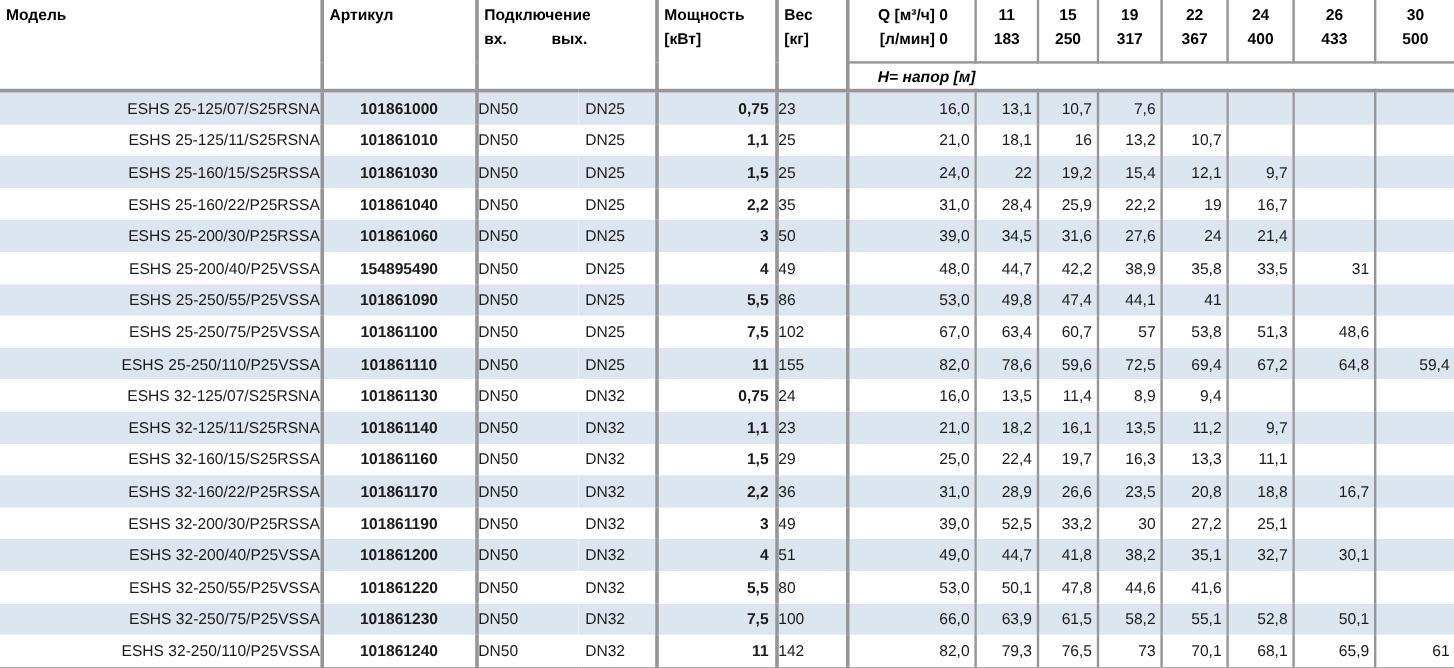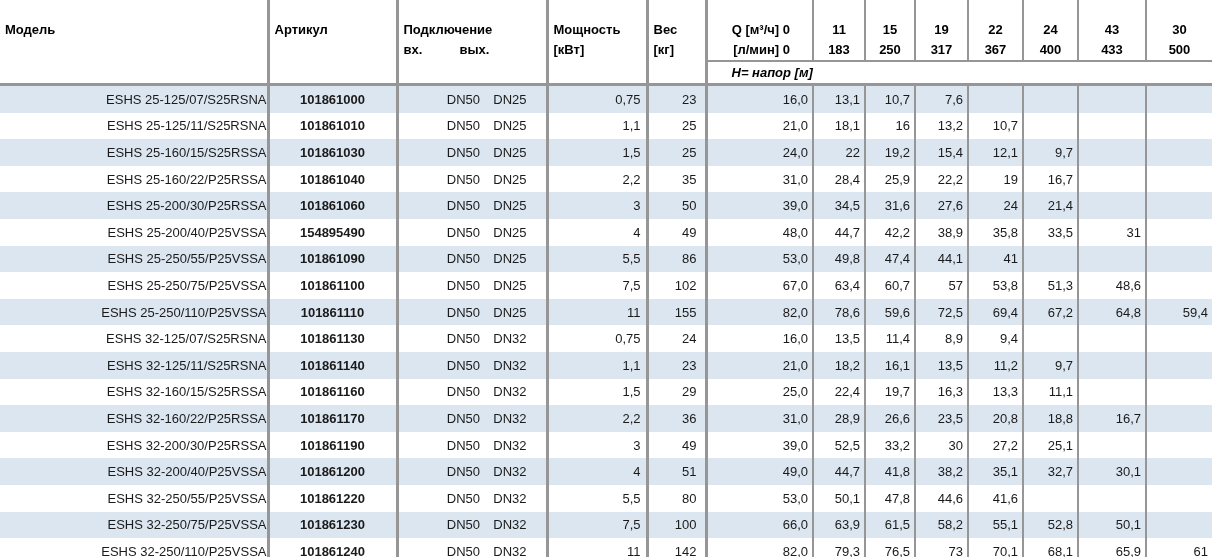--- a/index.html
+++ b/index.html
@@ -4,44 +4,44 @@
 <style>
   :root { --row-alt:#dce6f1; --border:#969696; --text:#1a1a1a; --htext:#000; }
   html,body { margin:0; padding:0; }
   body { width:1212px; height:557px; background:#fff; overflow:hidden; }
   table { border-collapse:collapse; table-layout:fixed; width:1212px;
           font-family:"Liberation Sans", sans-serif; color:var(--text); }
   th,td { padding:0; overflow:hidden; white-space:nowrap; }
 
   
   thead th { background:#fff; font-weight:bold; font-size:13px; color:var(--htext);
-             vertical-align:top; text-align:left; padding-top:20px; }
+             vertical-align:top; text-align:left; padding-top:3px; }
   tr.h1 { height:52px; }
   tr.h2 { height:21px; }
   thead th div.hline { line-height:20px; }
   .ind { padding-left:5px; }
   .hmain { border-right:3px solid var(--border); border-bottom:3px solid var(--border); }
   .conn2 { display:flex; padding-left:5px; }
   .inlet-w { display:inline-block; width:56px; }
   .qh { border-right:2px solid var(--border); border-bottom:2px solid var(--border); text-align:center; }
   .qh.last { border-right:none; }
   .q0h { text-align:right;border-radius:26px; }
   .q0line { padding-right:22px; }
   .hrow { border-bottom:3px solid var(--border); vertical-align:middle; padding:0 0 0 24px; line-height:21px;font-style:italic; }
 
   
   tbody td { font-size:13px; height:26.6px; vertical-align:middle; }
   tbody tr:nth-child(odd) td { background:var(--row-alt); }
   tbody tr:last-child td { border-bottom:3px solid var(--border); }
   .c-model  { text-align:right;  padding-left:5px;   border-right:3px solid var(--border); }
   .c-article{ text-align:center;                    border-right:3px solid var(--border);font-weight:bold; }
-  .c-dnin   { text-align:right; padding-right:2px; }
-  .c-dnout  { text-align:right; padding-right:19px; border-right:3px solid var(--border); }
-  .c-power  { text-align:right; padding-right:5px;  border-right:3px solid var(--border); }
-  .c-weight { text-align:right; padding-right:8px;  border-right:3px solid var(--border); }
+  .c-dnin   { padding-right:2px; }
+  .c-dnout  { text-align:center; padding-right:19px; border-right:3px solid var(--border); }
+  .c-power  { text-align:right; padding-right:5px;  border-right:3px solid var(--border);font-weight:bold; }
+  .c-weight { padding-right:8px;  border-right:3px solid var(--border); }
   .c-q      { text-align:right; padding-right:4px;  border-right:2px solid var(--border); }
   .c-q.last { border-right:none; }
 </style>
 </head>
 <body>
 
 <table>
   <colgroup>
     <col style="width:268px">
       <col style="width:129px">
@@ -100,21 +100,21 @@
         </th>
         <th class="qh">
           <div class="hline">22</div>
           <div class="hline">367</div>
         </th>
         <th class="qh">
           <div class="hline">24</div>
           <div class="hline">400</div>
         </th>
         <th class="qh">
-          <div class="hline">43</div>
+          <div class="hline">26</div>
           <div class="hline">433</div>
         </th>
         <th class="qh last">
           <div class="hline">30</div>
           <div class="hline">500</div>
         </th>
       </tr>
     <tr class="h2">
       <th class="hrow" colspan="8">H= напор [м]</th>
     </tr>

